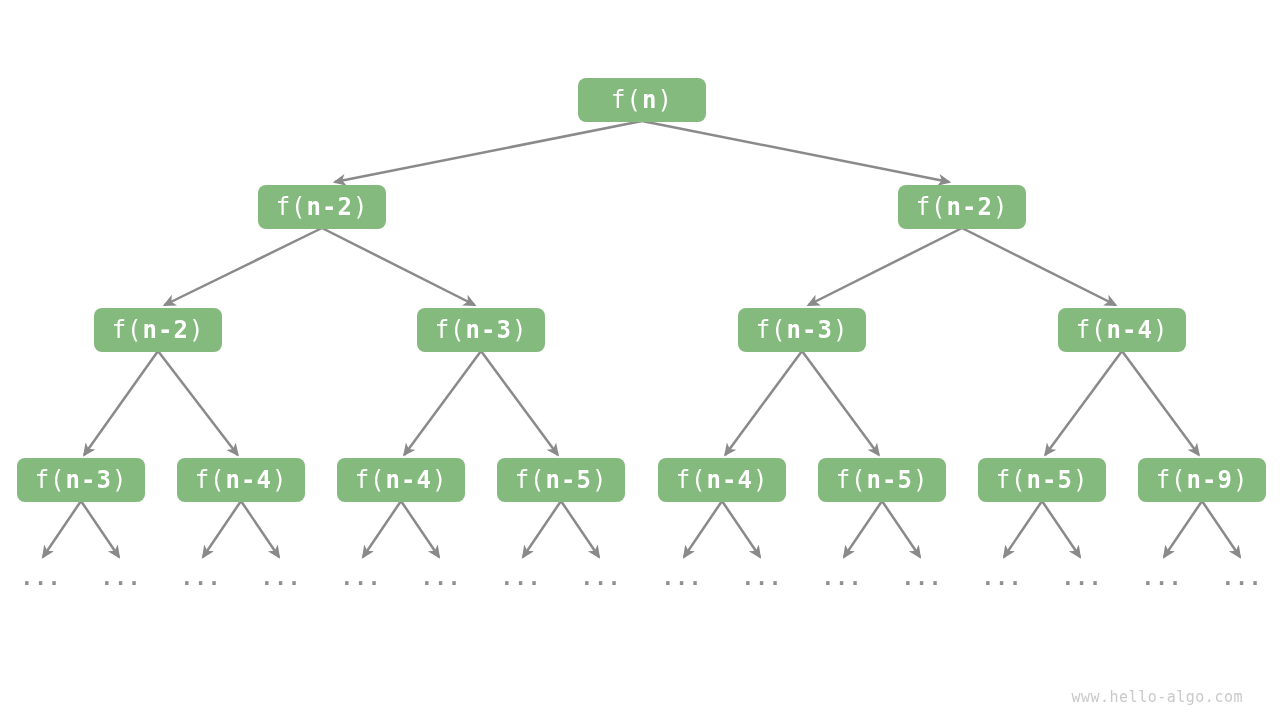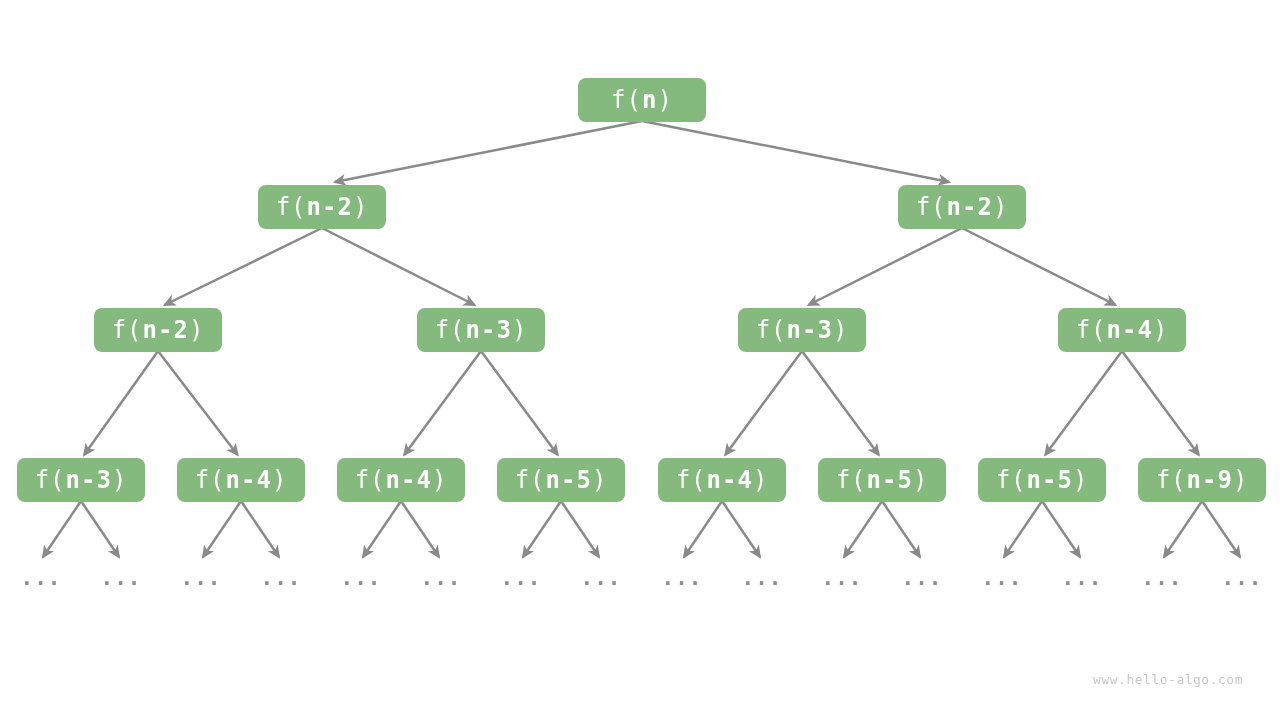--- a/index.html
+++ b/index.html
@@ -50,22 +50,22 @@
     line-height: 36px;
     text-align: center;
     font-size: 21px;
     font-weight: bold;
     letter-spacing: 1px;
     user-select: none;
   }
   .watermark {
     position: absolute;
     right: 37px;
-    top: 672px;
-    font-size: 13px;
+    top: 688px;
+    font-size: 15px;
     letter-spacing: 0.5px;
     user-select: none;
   }
 </style>
 </head>
 <body style="background: rgb(255, 255, 255);">
 
 <div class="canvas">
   <svg id="edges" width="1280" height="720" viewBox="0 0 1280 720">
     <defs>

